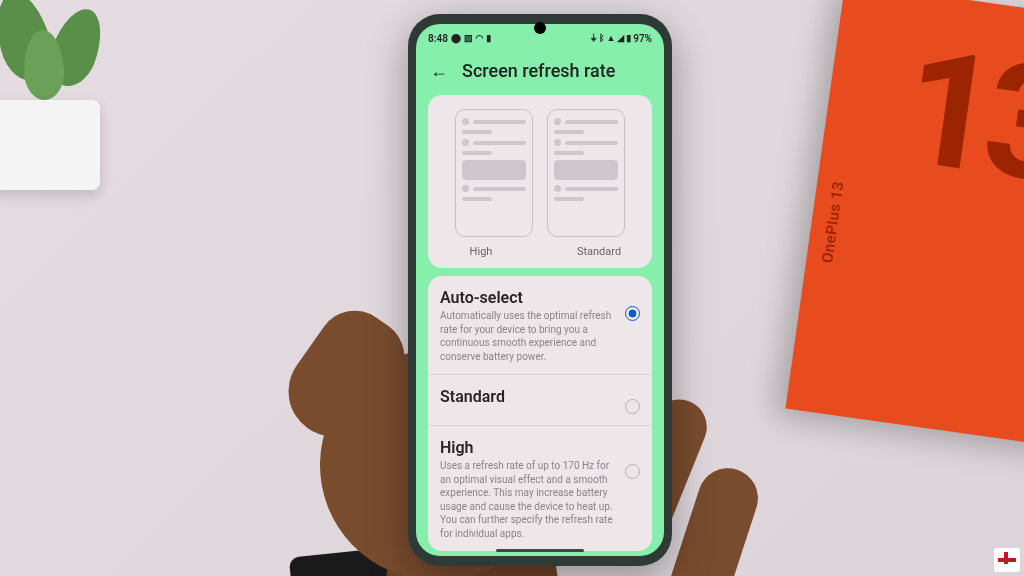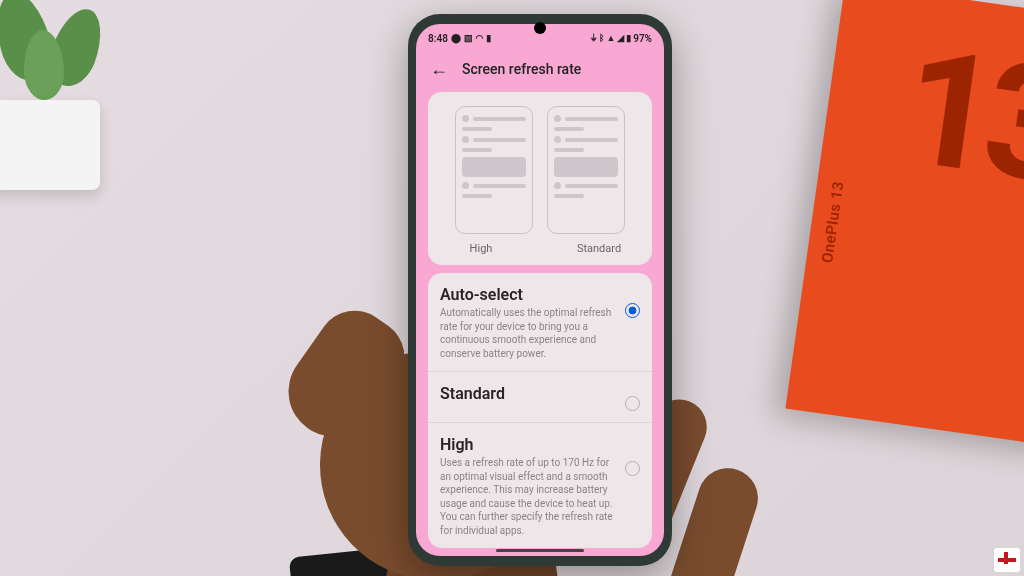--- a/index.html
+++ b/index.html
@@ -10,31 +10,31 @@
   .leaf{position:absolute;background:#5a8f4a;border-radius:50% 50% 50% 50%/60% 60% 40% 40%;transform-origin:bottom center;}
   .leaf.l1{left:40px;top:10px;width:50px;height:90px;transform:rotate(-15deg);}
   .leaf.l2{left:70px;top:25px;width:45px;height:80px;transform:rotate(20deg);}
   .leaf.l3{left:55px;top:50px;width:40px;height:70px;transform:rotate(-2deg);background:#6aa058;}
   
   .box{position:absolute;right:-70px;top:0;width:280px;height:430px;background:#e84c1e;transform:rotate(8deg);box-shadow:-10px 8px 30px rgba(0,0,0,.25);}
   .box-side-text{position:absolute;left:12px;top:280px;font-size:15px;color:#9c2400;font-weight:600;transform:rotate(-90deg);transform-origin:left top;letter-spacing:.5px;}
   .box-front-text{position:absolute;right:40px;top:20px;font-size:160px;font-weight:700;color:#9c2400;letter-spacing:-10px;}
   
   .phone{position:absolute;left:408px;top:14px;width:264px;height:552px;background:#2f3a37;border-radius:32px;box-shadow:0 12px 40px rgba(0,0,0,.35);}
-  .screen{position:absolute;left:8px;top:10px;right:8px;bottom:10px;background:#f9a8d4;border-radius:24px;overflow:hidden;}
+  .screen{position:absolute;left:8px;top:10px;right:8px;bottom:10px;background:#86efac;border-radius:24px;overflow:hidden;}
   .camera{position:absolute;left:50%;top:8px;width:12px;height:12px;background:#000;border-radius:50%;transform:translateX(-50%);z-index:5;}
   
   .statusbar{display:flex;justify-content:space-between;align-items:center;height:24px;padding:2px 12px 0;font-size:10px;color:#222;font-weight:600;}
   .status-left{display:flex;align-items:center;gap:3px;}
   .status-right{display:flex;align-items:center;gap:2px;}
   .sicon{font-size:9px;}
   
   .header{display:flex;align-items:center;gap:14px;padding:10px 14px 8px;}
   .back-arrow{font-size:18px;line-height:1;color:#222;}
-  .title{font-size:14px;font-weight:500;color:#222;}
+  .title{font-size:18px;font-weight:500;color:#222;}
   
   .preview-card{margin:6px 12px 8px;background:#ede7ea;border-radius:14px;padding:14px 10px 10px;}
   .preview-row{display:flex;justify-content:center;gap:14px;margin-bottom:8px;}
   .mock{width:78px;height:128px;border:1.5px solid #c9c0c5;border-radius:10px;padding:8px 6px;display:flex;flex-direction:column;gap:5px;box-sizing:border-box;}
   .mline{display:flex;gap:4px;align-items:center;}
   .mdot{width:7px;height:7px;border-radius:50%;background:#cfc6cb;}
   .mbar{flex:1;height:4px;background:#cfc6cb;border-radius:2px;}
   .mbar.short{flex:0 0 30px;}
   .mblock{height:20px;background:#cfc6cb;border-radius:4px;}
   .labels-row{display:flex;justify-content:center;gap:40px;}

